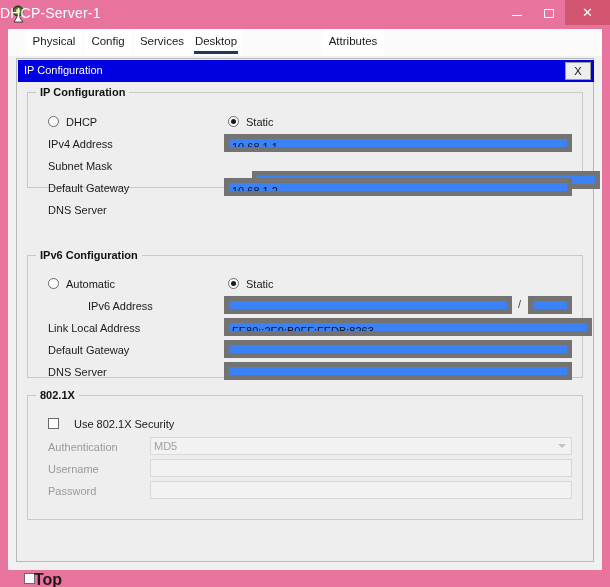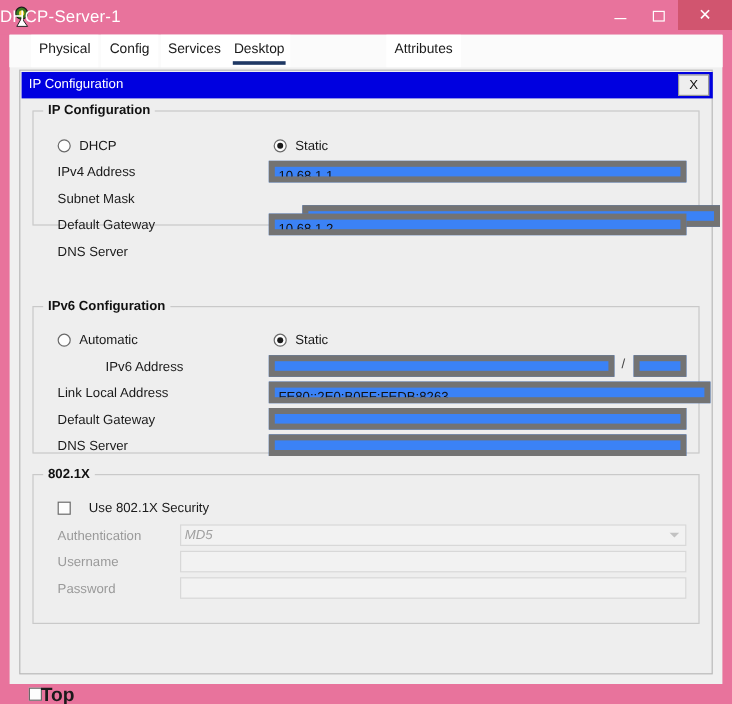--- a/index.html
+++ b/index.html
@@ -364,21 +364,21 @@
         <div class="field" style="left:196px; top:106px; width:348px;"></div>
       </div>
 
       <div class="group" style="left:10px; top:336px; width:556px; height:125px;">
         <div class="group-title">802.1X</div>
 
         <div class="checkbox" style="left:20px; top:22px;"></div>
         <div class="lbl" style="left:46px; top:22px;">Use 802.1X Security</div>
 
         <div class="lbl dim" style="left:20px; top:45px;">Authentication</div>
-        <div class="combo" style="left:122px; top:41px; width:422px;font-style:italic;">
+        <div class="combo" style="left:122px; top:41px; width:422px;">
           <span>MD5</span>
           <span class="combo-arrow"></span>
         </div>
 
         <div class="lbl dim" style="left:20px; top:67px;text-align:center;">Username</div>
         <div class="field disabled" style="left:122px; top:63px; width:422px;"></div>
 
         <div class="lbl dim" style="left:20px; top:89px;">Password</div>
         <div class="field disabled" style="left:122px; top:85px; width:422px;"></div>
       </div>

